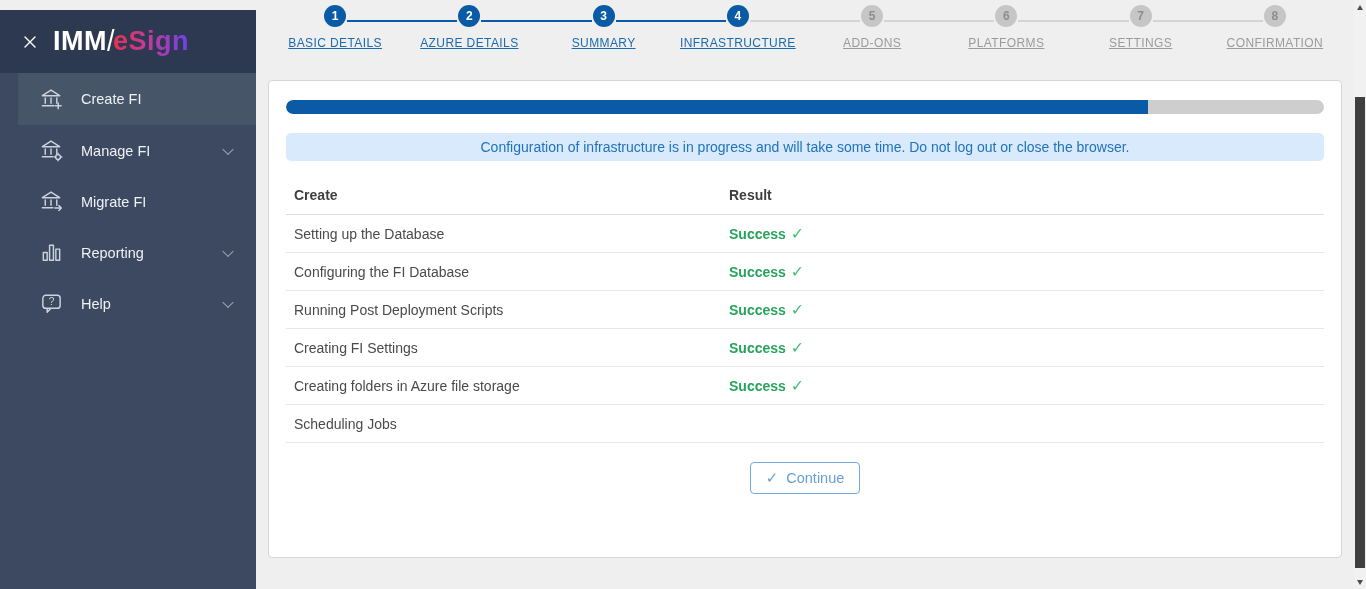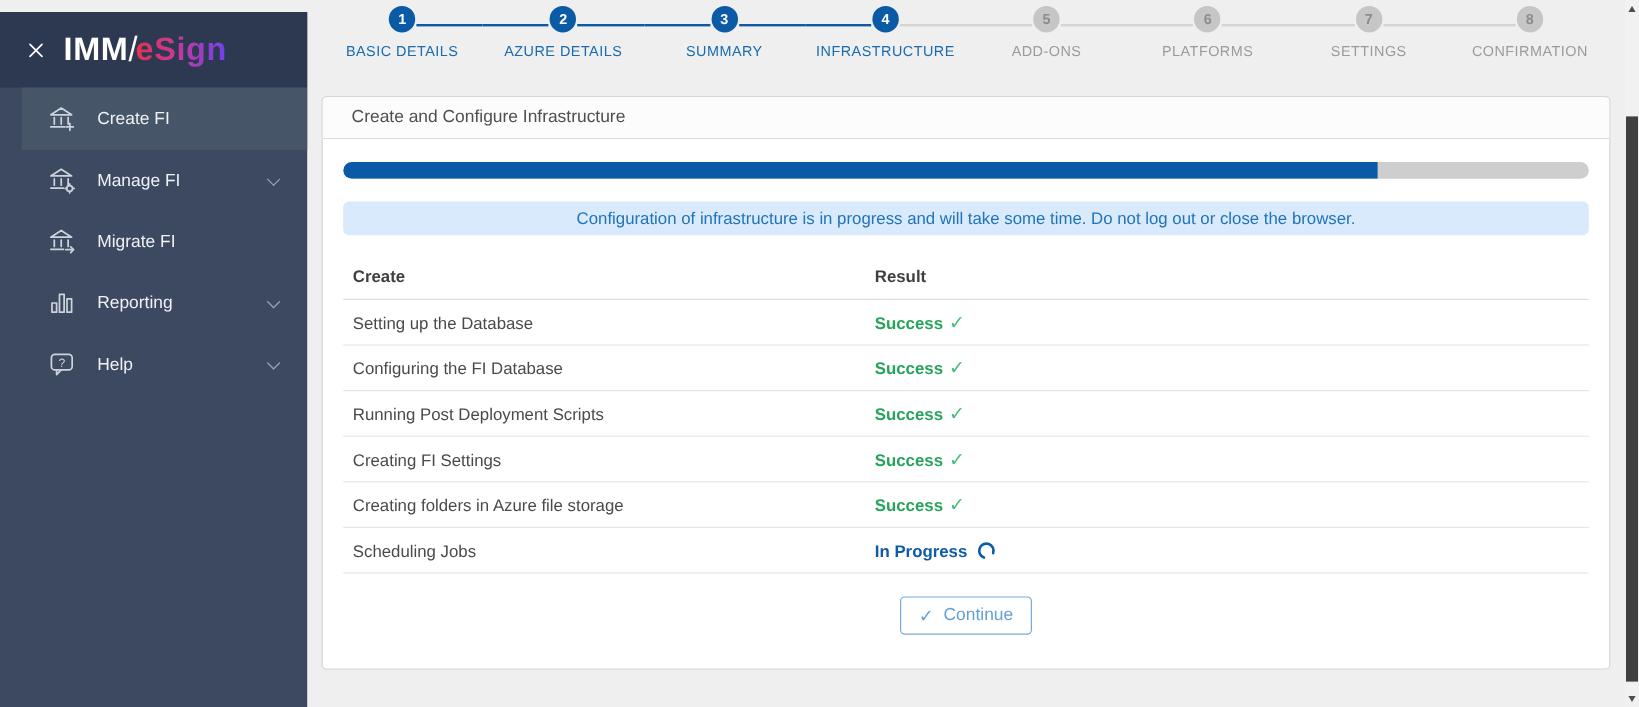--- a/index.html
+++ b/index.html
@@ -38,21 +38,21 @@
     position:relative; cursor:pointer; }
   .step .line { position:absolute; top:15px; height:2px; }
   .step .line.l { left:0; width:calc(50% - 12px); }
   .step .line.r { right:0; width:calc(50% - 12px); }
   .line.blue { background:#0b5aa5; }
   .line.gray { background:#d4d4d4; }
   .dot { width:22px; height:22px; border-radius:50%; font-size:12px; font-weight:700;
     line-height:22px; text-align:center; position:relative; z-index:1; }
   .step.done .dot { background:#0b5aa5; color:#ffffff; }
   .step.todo .dot { background:#c6c6c6; color:#8d8d8d; }
-  .slabel { margin-top:9px; font-size:12px; letter-spacing:0.4px; font-weight:500; }
+  .slabel { margin-top:9px; font-size:12px; letter-spacing:0.4px; font-weight:500;text-decoration:underline; }
   .step.done .slabel { color:#1a6bb0; }
   .step.todo .slabel { color:#9b9b9b; }
 
   
   .card { width:1074px; margin:30px 0 0 12px; background:#ffffff;
     border:1px solid #d6d6d6; border-radius:4px; height:478px; }
   .card-header { height:35px; background:#fcfcfc; border-bottom:1px solid #dcdcdc;
     border-radius:4px 4px 0 0; display:flex; align-items:center; padding-left:24px;
     font-size:14.5px; color:#4f4f4f; }
   .card-body { padding:0 17px; }
@@ -221,21 +221,20 @@
       <div class="slabel">SETTINGS</div>
     </div>
     <div class="step todo">
       <div class="line l gray"></div>
       <div class="dot">8</div>
       <div class="slabel">CONFIRMATION</div>
     </div>
   </div>
 
   <section class="card">
-    <header class="card-header">Create and Configure Infrastructure</header>
     <div class="card-body">
 
       <div class="progress">
         <div class="progress-fill" style="width: 83%;"></div>
       </div>
 
       <div class="banner">Configuration of infrastructure is in progress and will take some time. Do not log out or close the browser.</div>
 
       <div class="table">
         <div class="thead">
@@ -273,26 +272,20 @@
         </div>
         <div class="trow">
           <div class="c1">Creating folders in Azure file storage</div>
           <div class="c2">
               <span class="res-success">Success</span>
               <span class="res-check">✓</span>
             </div>
         </div>
         <div class="trow">
           <div class="c1">Scheduling Jobs</div>
-          <div class="c2">
-            <span class="res-progress">In Progress</span>
-            <svg class="spinner" viewBox="0 0 16 16">
-              <circle cx="8" cy="8" r="6" fill="none" stroke="#0d5ca8" stroke-width="2.2" stroke-linecap="round" stroke-dasharray="28 9.7" transform="rotate(-250 8 8)"></circle>
-            </svg>
-          </div>
         </div>
       </div>
 
       <div class="btnrow">
         <button class="btn-continue">
           <span class="bcheck">✓</span>
           <span>Continue</span>
         </button>
       </div>
 

